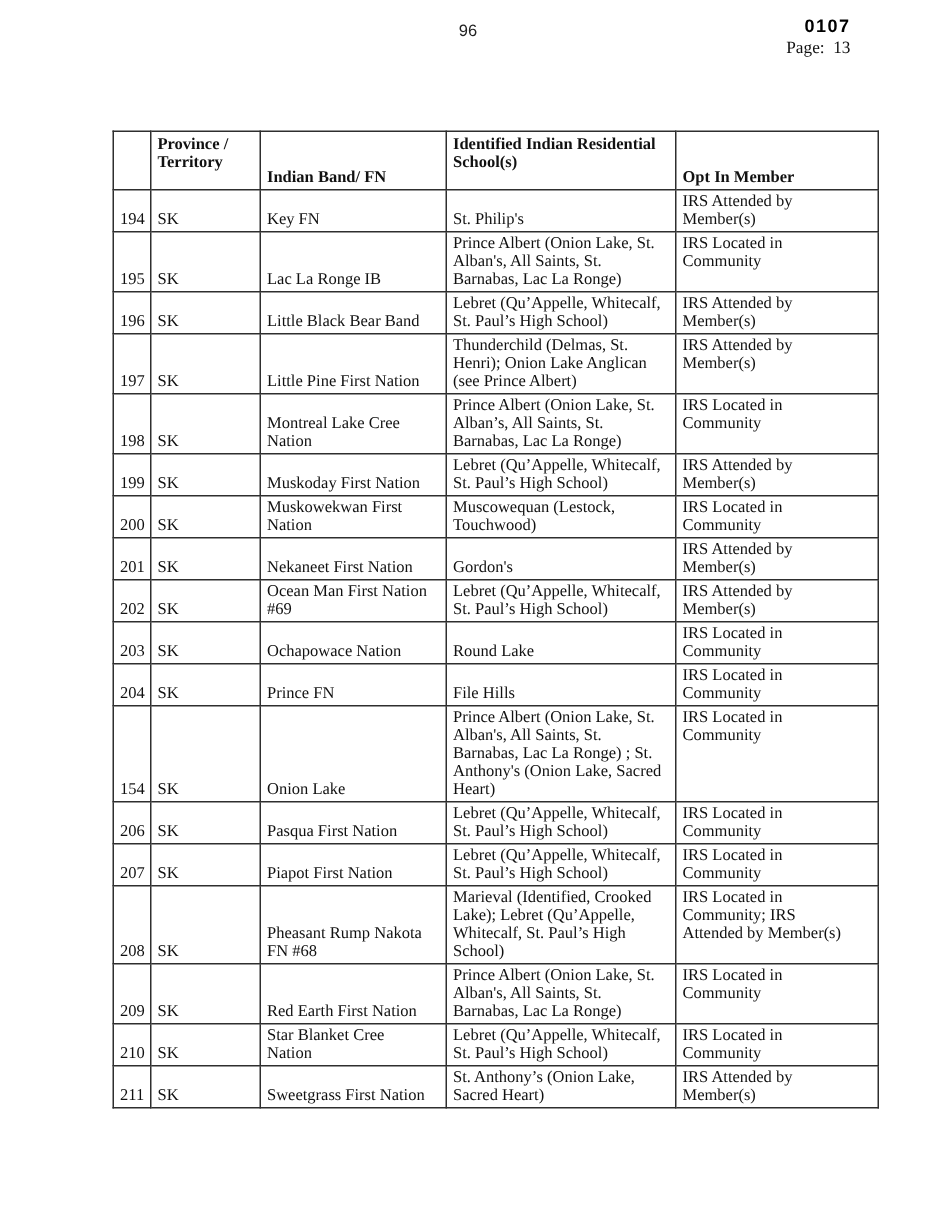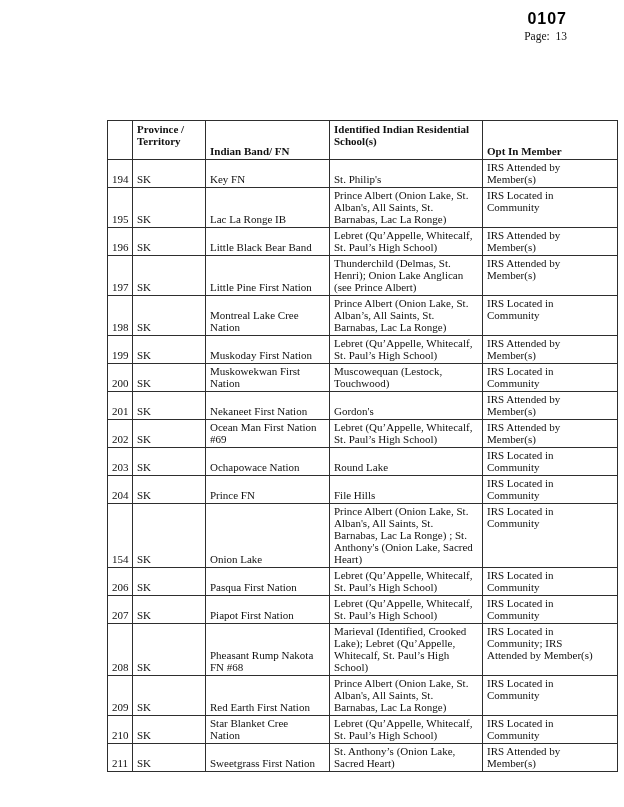--- a/index.html
+++ b/index.html
@@ -28,39 +28,38 @@
   }
   .stamp-block {
     position: absolute;
     top: 10px;
     right: 57px;
     text-align: right;
   }
   .stamp {
     font-family: "Liberation Sans", sans-serif;
     font-weight: bold;
-    font-size: 16px;
+    font-size: 12px;
     letter-spacing: 1px;
     color: #000000;
   }
   .pagelabel {
     margin-top: 2px;
     font-family: "Liberation Serif", serif;
     font-size: 11.5px;
     color: #111111;
     white-space: pre;
   }
   table.irs-table {
     position: absolute;
     left: 75px;
-    top: 120px;
+    top: 87px;
     width: 510px;
     border-collapse: collapse;
     table-layout: fixed;
-    margin-left: 32px;
   }
   .irs-table th, .irs-table td {
     border: 1px solid #2e2e2e;
     font-family: "Liberation Serif", serif;
     font-size: 11px;
     line-height: 12px;
     padding: 1px 4px 2px 4px;
     white-space: pre;
     overflow: hidden;
   }
@@ -75,20 +74,21 @@
   .va-b { vertical-align: bottom; }
   .irs-table td { vertical-align: bottom; }
   .irs-table td.optin { vertical-align: top; }
   .irs-table td.num, .irs-table td.prov { text-align: left; }
 </style>
 </head>
 <body>
 
 <div class="page">
 
+  <div class="pagenum-center">96</div>
 
   <div class="stamp-block">
     <div class="stamp">0107</div>
     <div class="pagelabel">Page:  13</div>
   </div>
 
   <table class="irs-table">
     <colgroup>
       <col style="width:25px">
       <col style="width:73px">

